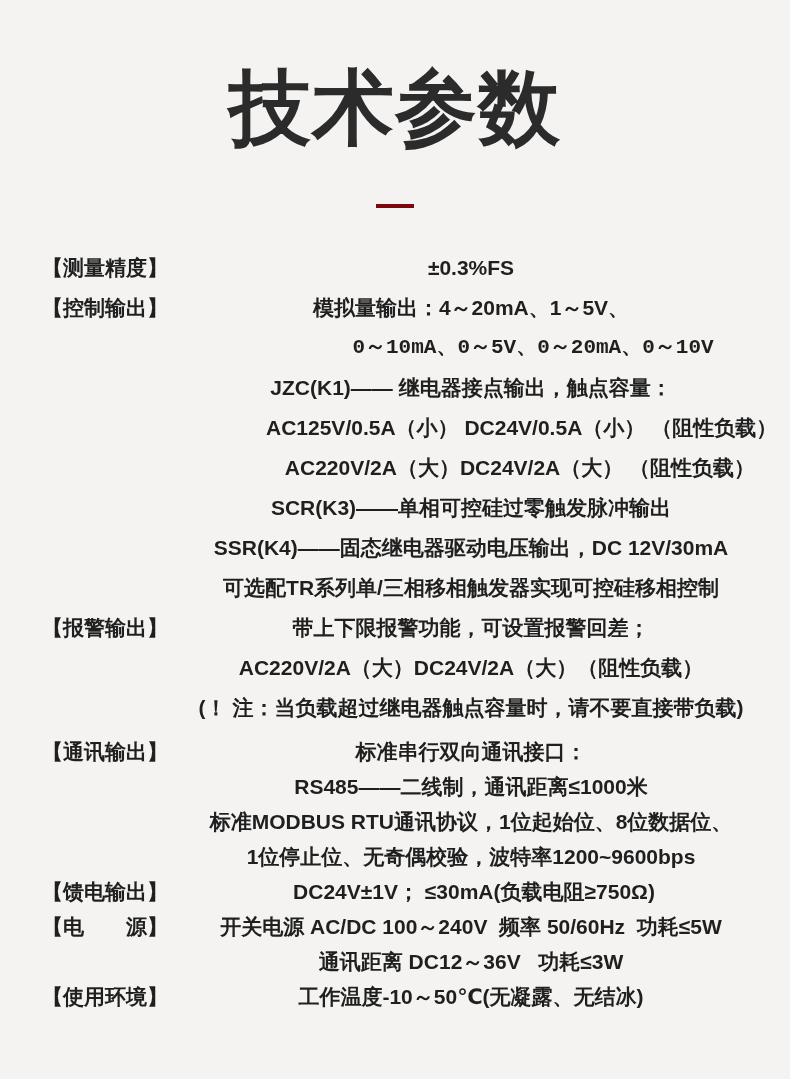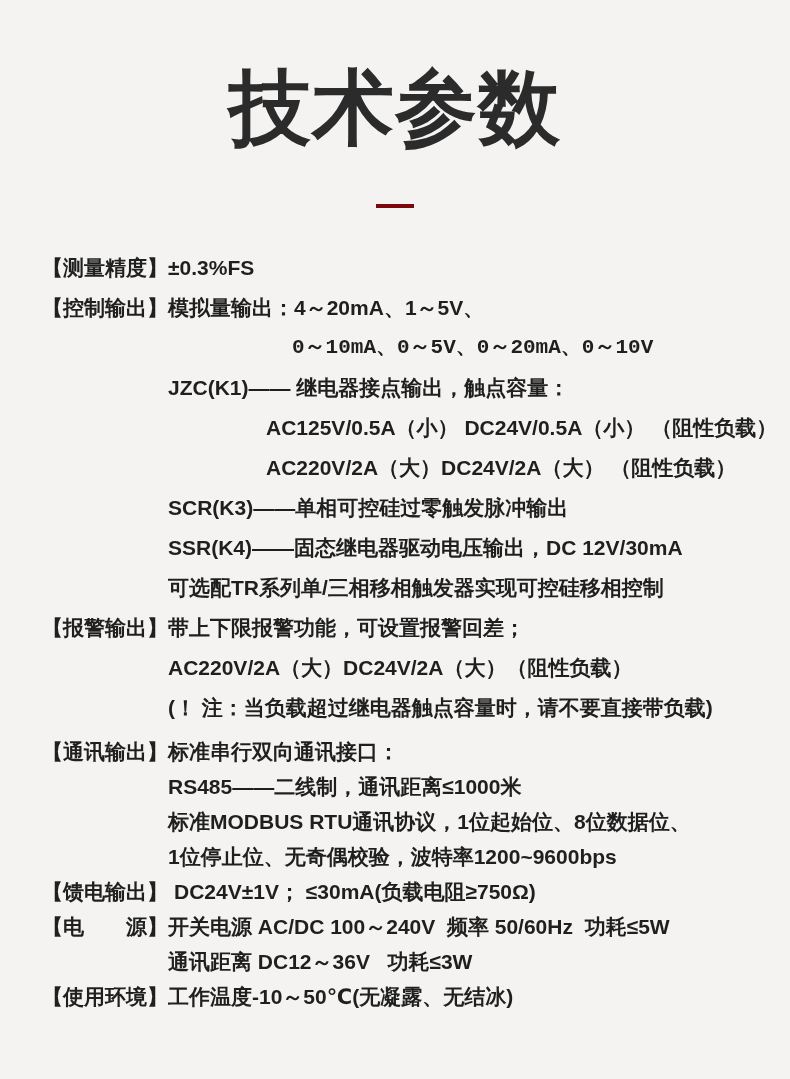--- a/index.html
+++ b/index.html
@@ -30,21 +30,21 @@
     background: #7c070d;
   }
   .specs {
     margin-top: 40px;
     padding-left: 42px;
     padding-right: 16px;
     font-size: 21px;
     font-weight: 600;
     color: #1f1f1f;
   }
-  .row { display: flex; align-items: flex-start; }
+  .row { display: flex; align-items: flex-start; text-align: center; }
   .lbl {
     flex: 0 0 126px;
     white-space: pre;
     line-height: 40px;
     font-weight: 700;
   }
   .content { flex: 1 1 auto; min-width: 0; }
   .ln { white-space: pre; line-height: 40px; }
   .row.tight .lbl, .row.tight .ln { line-height: 35px; }
   .row.gap { margin-top: 6px; }

